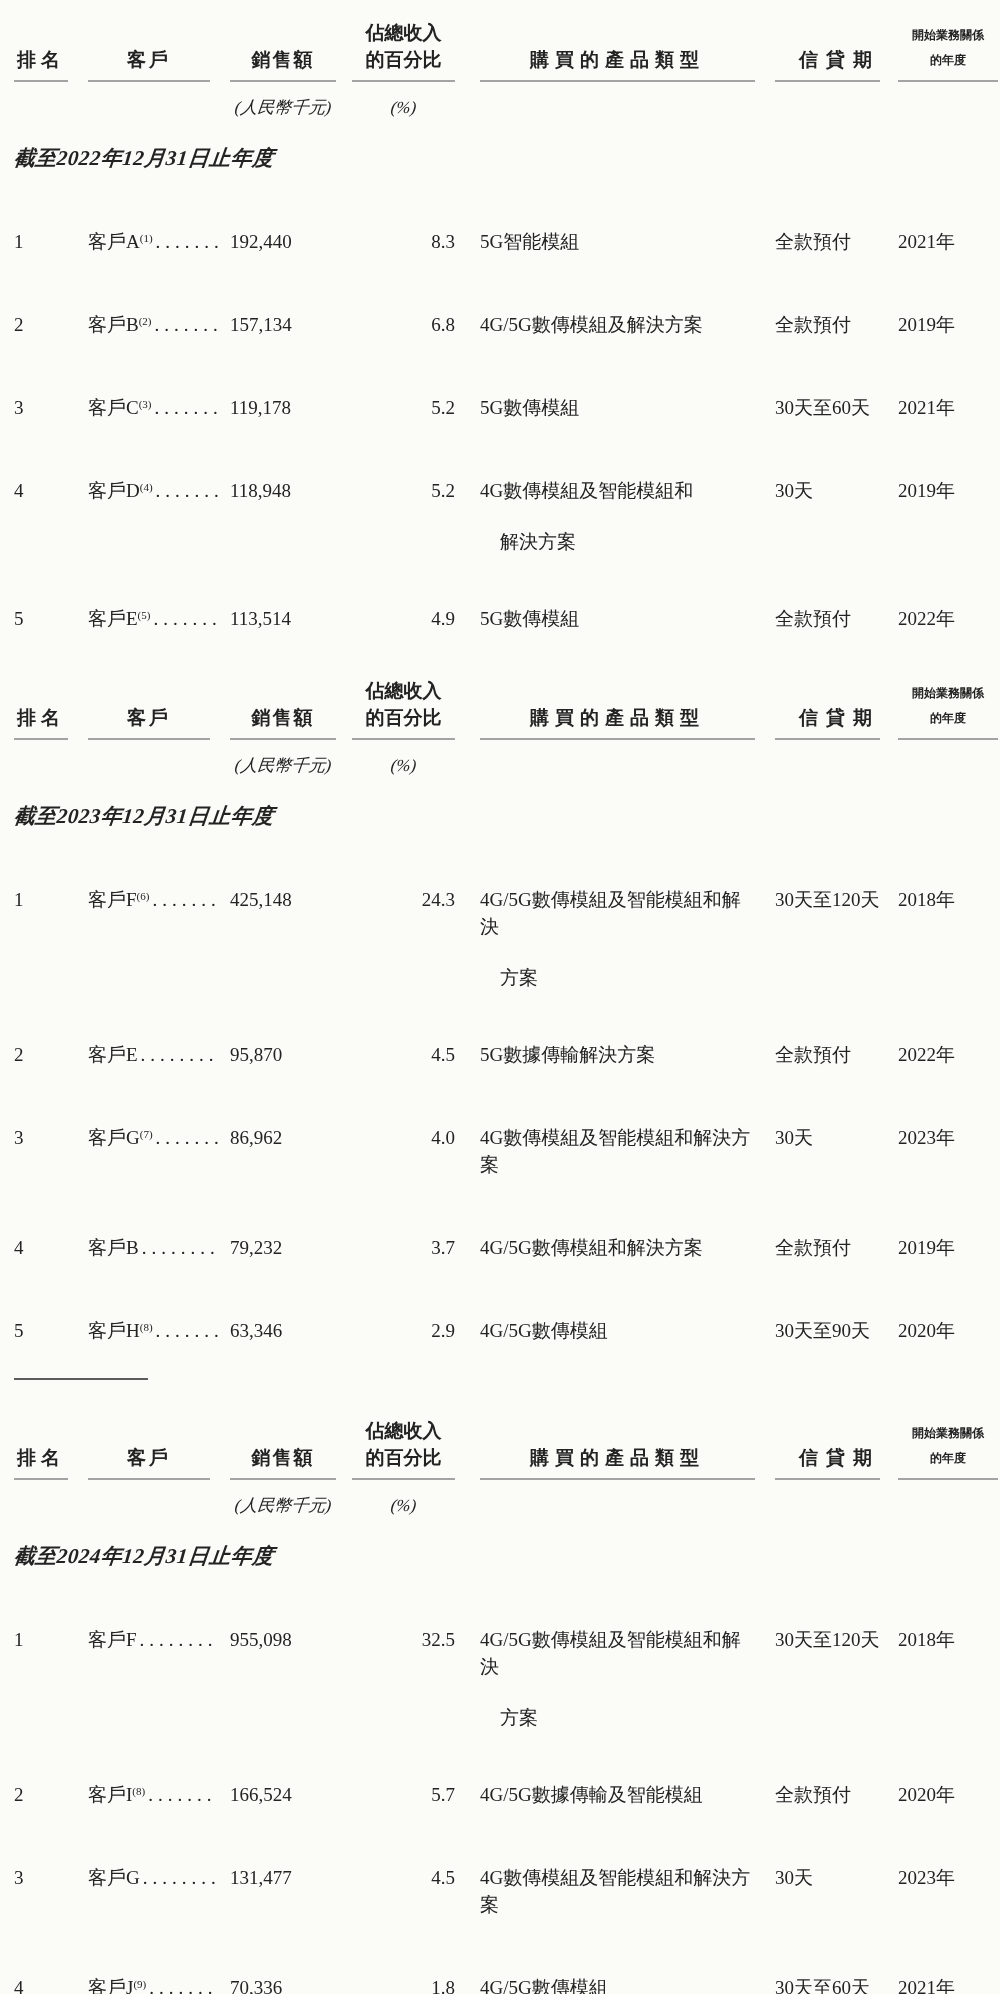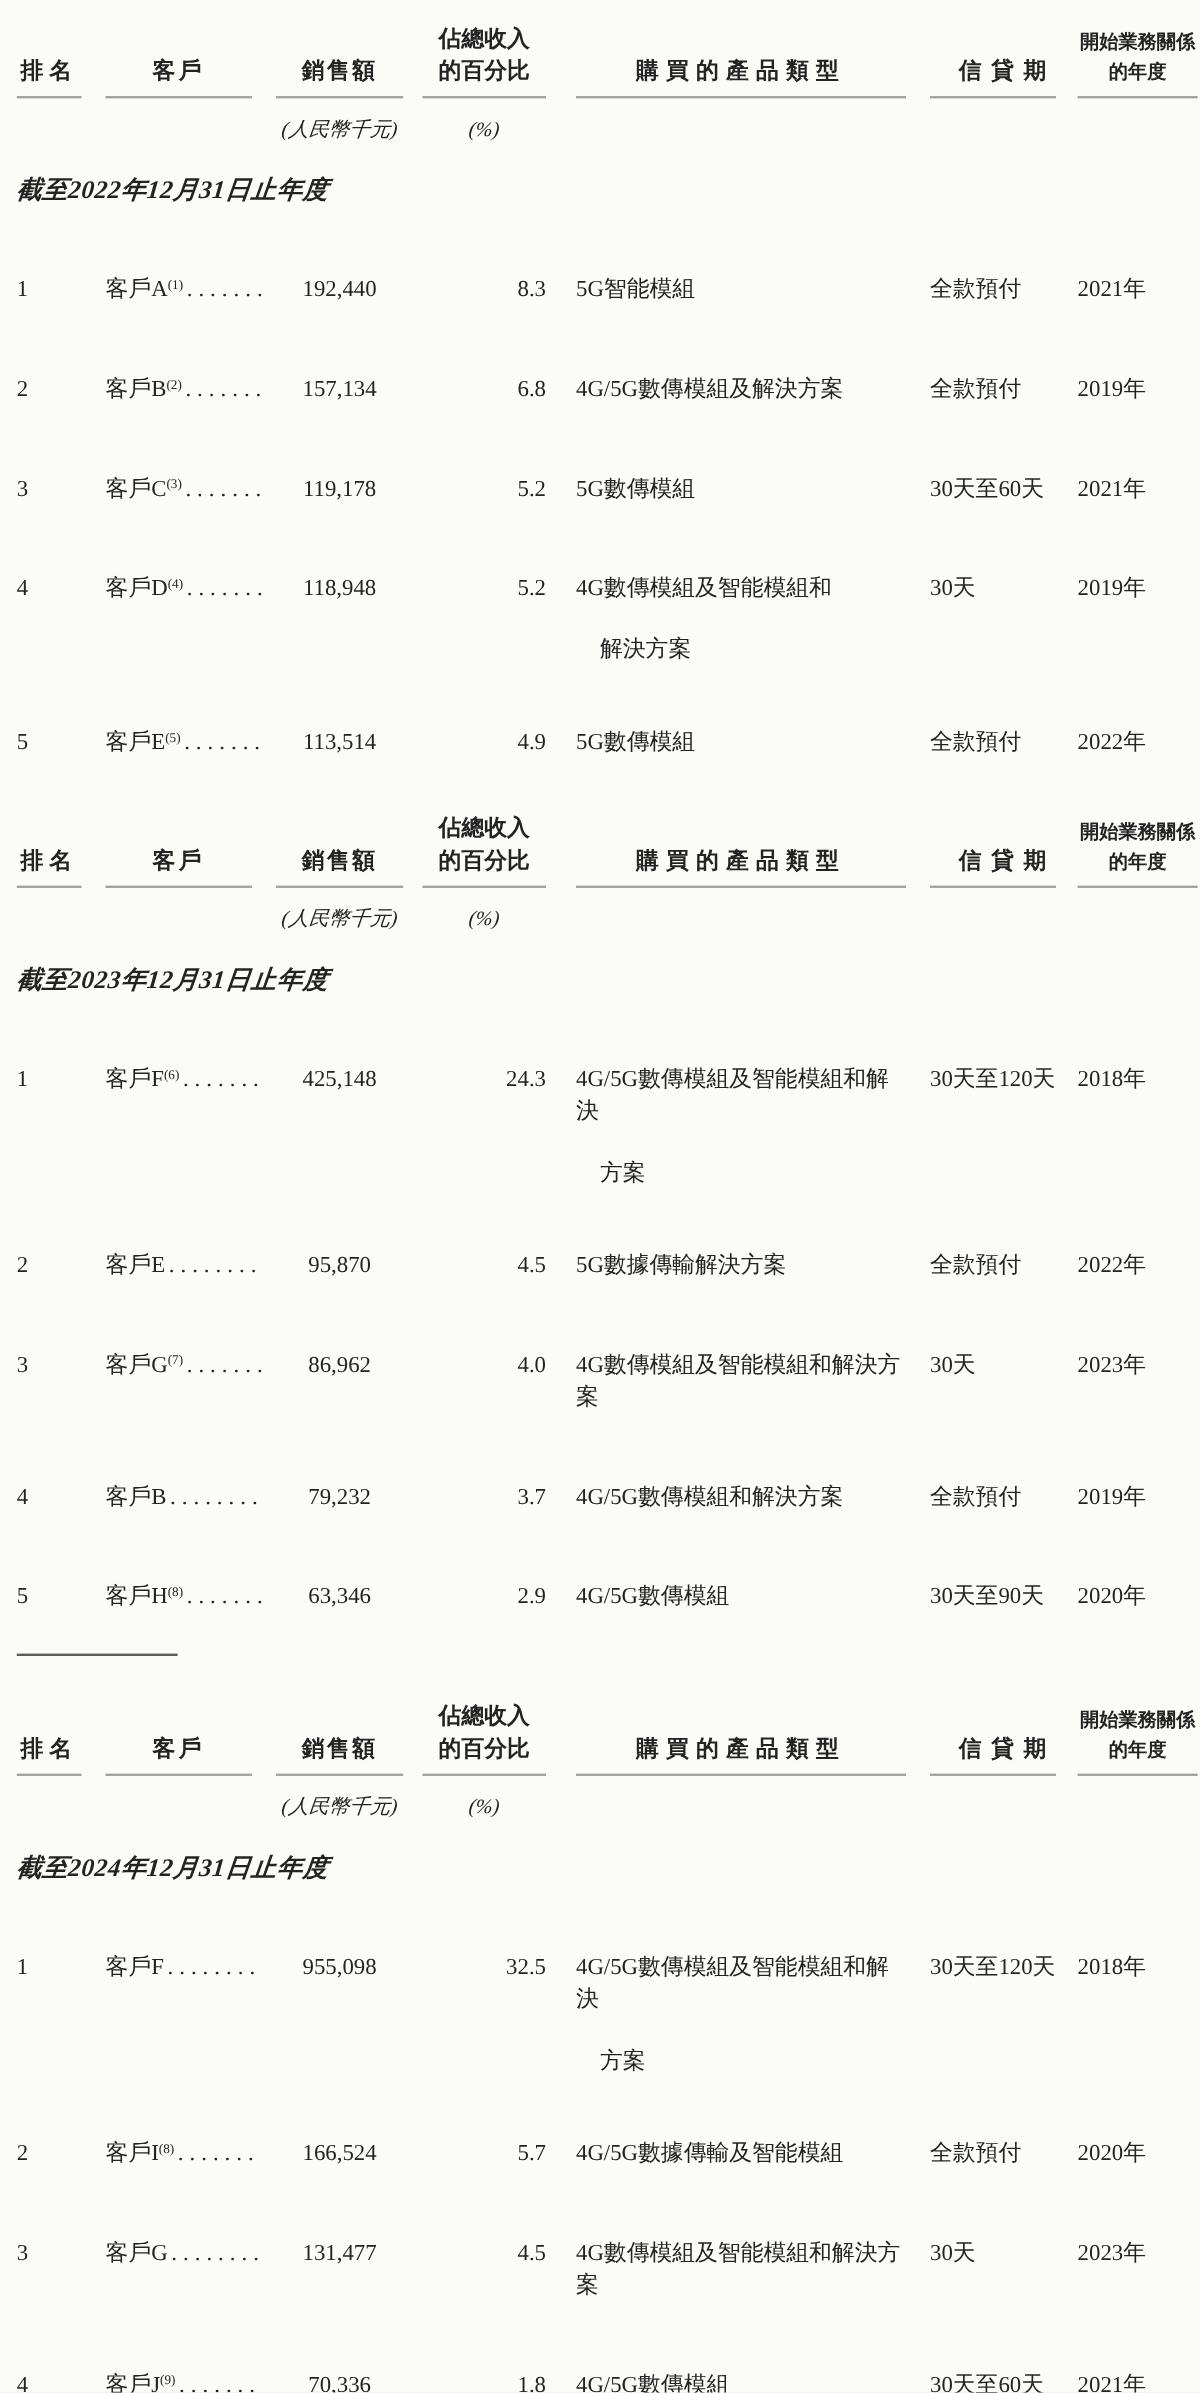--- a/index.html
+++ b/index.html
@@ -10,41 +10,41 @@
     font-family:"Liberation Serif","DejaVu Serif",serif;
     font-size:19px;line-height:27px;
   }
   .grid{
     display:grid;
     grid-template-columns:54px 20px 122px 20px 106px 16px 103px 25px 275px 20px 105px 18px 100px;
     padding-left:14px;align-items:start;
   }
   .c-rank{grid-column:1;}
   .c-cust{grid-column:3;white-space:nowrap;}
-  .c-sales{grid-column:5;text-align:center;}
+  .c-sales{grid-column:5;text-align:left;}
   .c-pct{grid-column:7;text-align:right;}
   .c-prod{grid-column:9;}
   .c-credit{grid-column:11;white-space:nowrap;}
   .c-year{grid-column:13;white-space:nowrap;}
 
   
   .thead{margin-bottom:24px;}
   .th{
     display:flex;flex-direction:column;justify-content:flex-end;align-items:center;
     min-height:74px;border-bottom:2px solid #a3a3a3;
     padding-bottom:7px;box-sizing:border-box;
     font-weight:bold;text-align:center;
   }
   .hl{display:block;}
   .sp2{letter-spacing:2px;}
   .sp3{letter-spacing:3px;}
   .sp5{letter-spacing:5px;}
   .sp6{letter-spacing:6px;margin-top:36px;}
   .sp8{letter-spacing:8px;margin-left:24px;}
-  .th-small{font-size:16px;line-height:25px;}
+  .th-small{font-size:12px;line-height:25px;}
   .units{margin-top:12px;font-style:italic;font-size:17px;}
   .cu-sales{grid-column:5;text-align:center;transform:skewX(-6deg);}
   .cu-pct{grid-column:7;text-align:center;transform:skewX(-6deg);}
 
   
   .sec-title{
     display:inline-block;margin:0 0 56px 14px;
     font-weight:bold;font-style:italic;font-size:21px;line-height:27px;
     transform:skewX(-6deg);letter-spacing:0.5px;
   }

